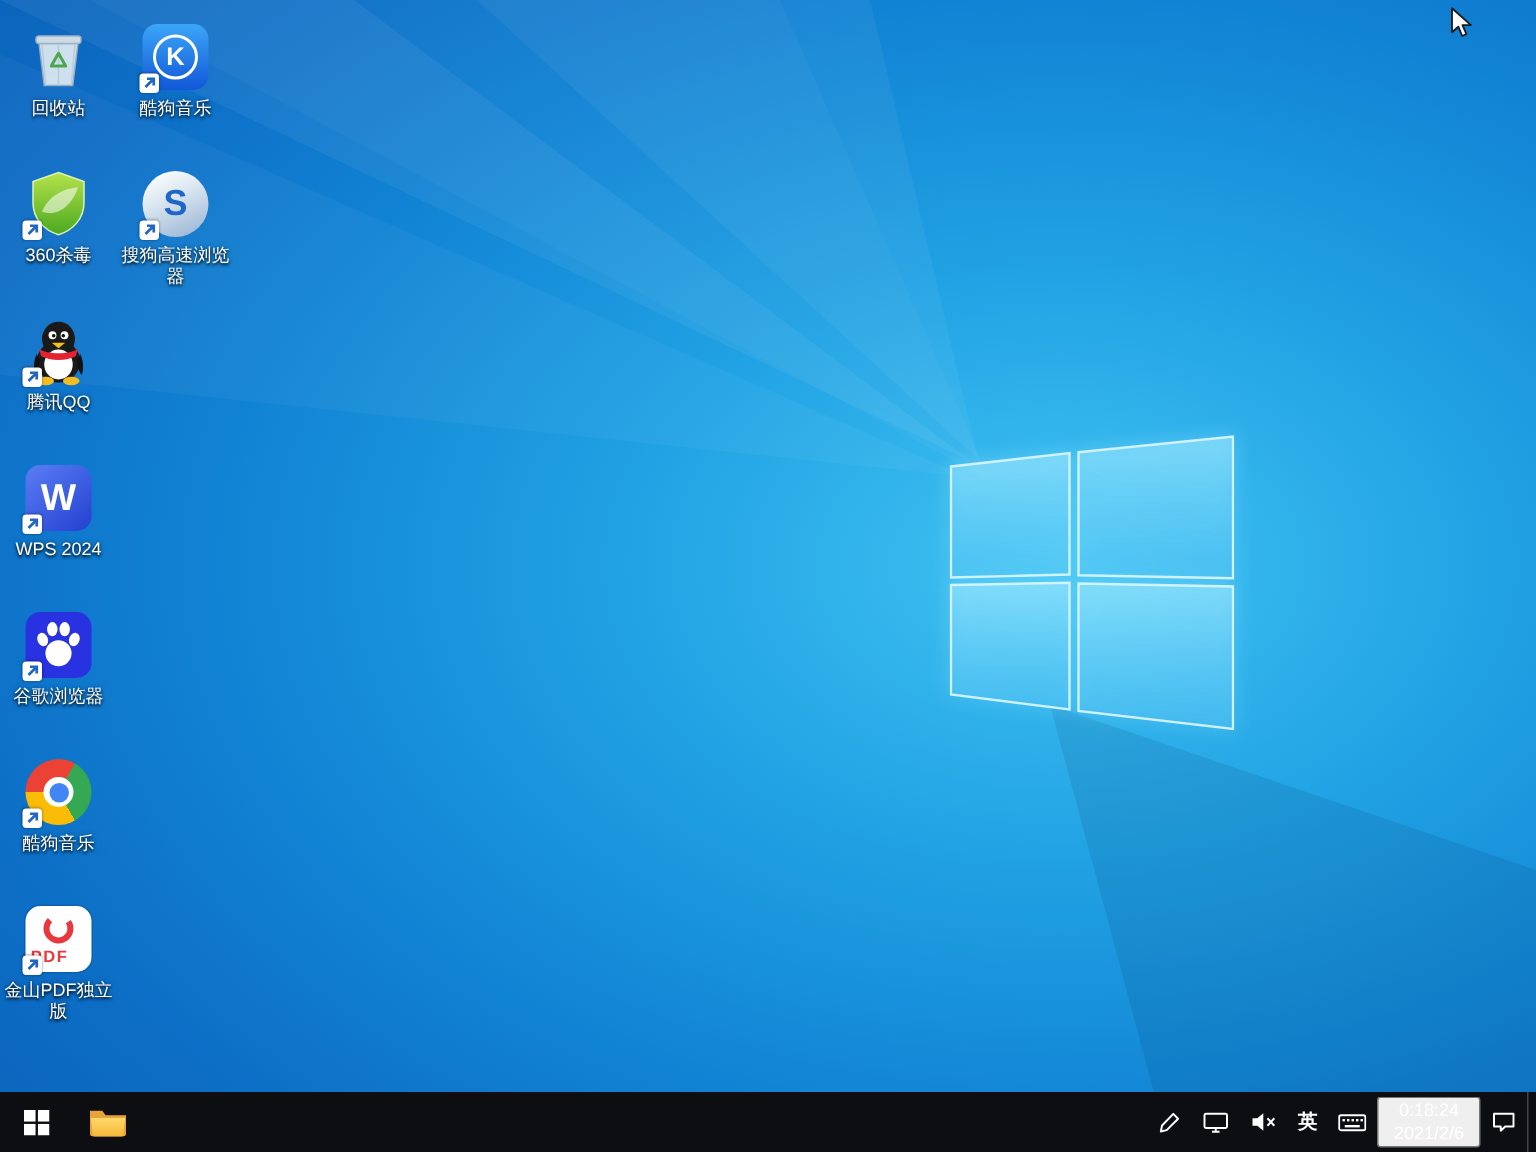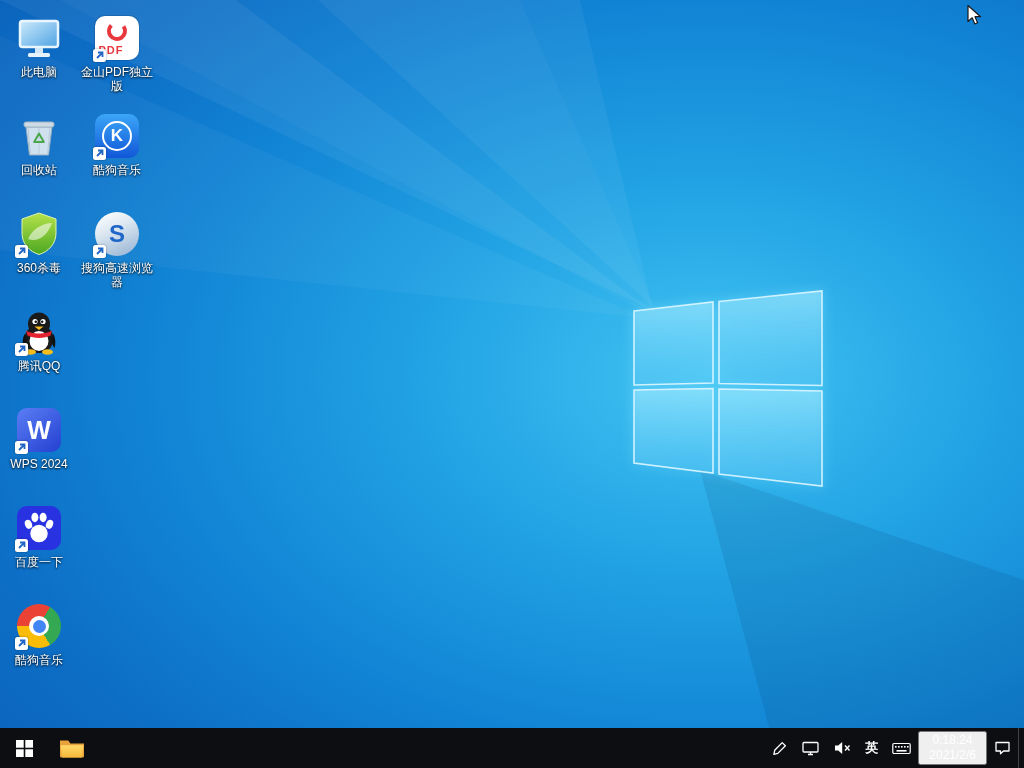--- a/index.html
+++ b/index.html
@@ -81,36 +81,20 @@
       <polygon points="1,21 80,12 80,93 1,95"></polygon>
       <polygon points="86,11.5 189,1 189,95.5 86,93.5"></polygon>
       <polygon points="1,100 80,98.5 80,183 1,173"></polygon>
       <polygon points="86,99 189,101 189,196 86,184"></polygon>
     </g>
   </svg>
 </div>
 
 <div class="icon-grid">
 
-  <div class="dicon">
-    <div class="glyph">
-      <svg width="48" height="48" viewBox="0 0 48 48">
-        <defs>
-            <linearGradient id="g-pc" x1="0" y1="0" x2="1" y2="1">
-          <stop offset="0" stop-color="#cdeafb"></stop>
-              <stop offset="1" stop-color="#4ea3e4"></stop>
-            </linearGradient>
-          </defs>
-        <rect x="5" y="7" width="38" height="26" rx="2.5" fill="url(#g-pc)" stroke="#eaf6ff" stroke-width="2.5"></rect>
-        <rect x="20" y="34" width="8" height="5" fill="#cfe7f8"></rect>
-        <rect x="13" y="39" width="22" height="4" rx="1.5" fill="#e6f3fc"></rect>
-      </svg>
-    </div>
-    <div class="dlabel">此电脑</div>
-  </div>
 
   <div class="dicon">
     <div class="glyph">
       <svg width="48" height="48" viewBox="0 0 48 48">
         <path d="M11,15 H37 L33.5,43 H14.5 Z" fill="#dfeaf2" opacity="0.92" stroke="#9db3c2" stroke-width="1"></path>
         <path d="M13,15 L15.5,43 M24,15 V43 M35,15 L32.5,43" stroke="#b9cbd8" stroke-width="1" fill="none"></path>
         <rect x="9" y="10" width="30" height="5" rx="2" fill="#ccdbe6" stroke="#9db3c2" stroke-width="1"></rect>
         <path d="M24,21.5 l4.8,8.5 h-9.6 Z" fill="none" stroke="#4ca64c" stroke-width="2" stroke-linejoin="round"></path>
       </svg>
     </div>
@@ -193,21 +177,21 @@
             <ellipse cx="35.5" cy="20" rx="3.8" ry="5" transform="rotate(22 35.5 20)"></ellipse>
           </g>
         </svg>
       </div>
       <span class="sc">
         <svg width="13" height="13">
             <path d="M4,9 L9,4 M5,3.5 H9.5 V8" stroke="#2166c4" stroke-width="1.8" fill="none"></path>
           </svg>
       </span>
     </div>
-    <div class="dlabel">百度一下</div>
+    <div class="dlabel">谷歌浏览器</div>
   </div>
 
   <div class="dicon">
     <div class="glyph">
       <div class="chrome"></div>
       <span class="sc">
         <svg width="13" height="13">
             <path d="M4,9 L9,4 M5,3.5 H9.5 V8" stroke="#2166c4" stroke-width="1.8" fill="none"></path>
           </svg>
       </span>

